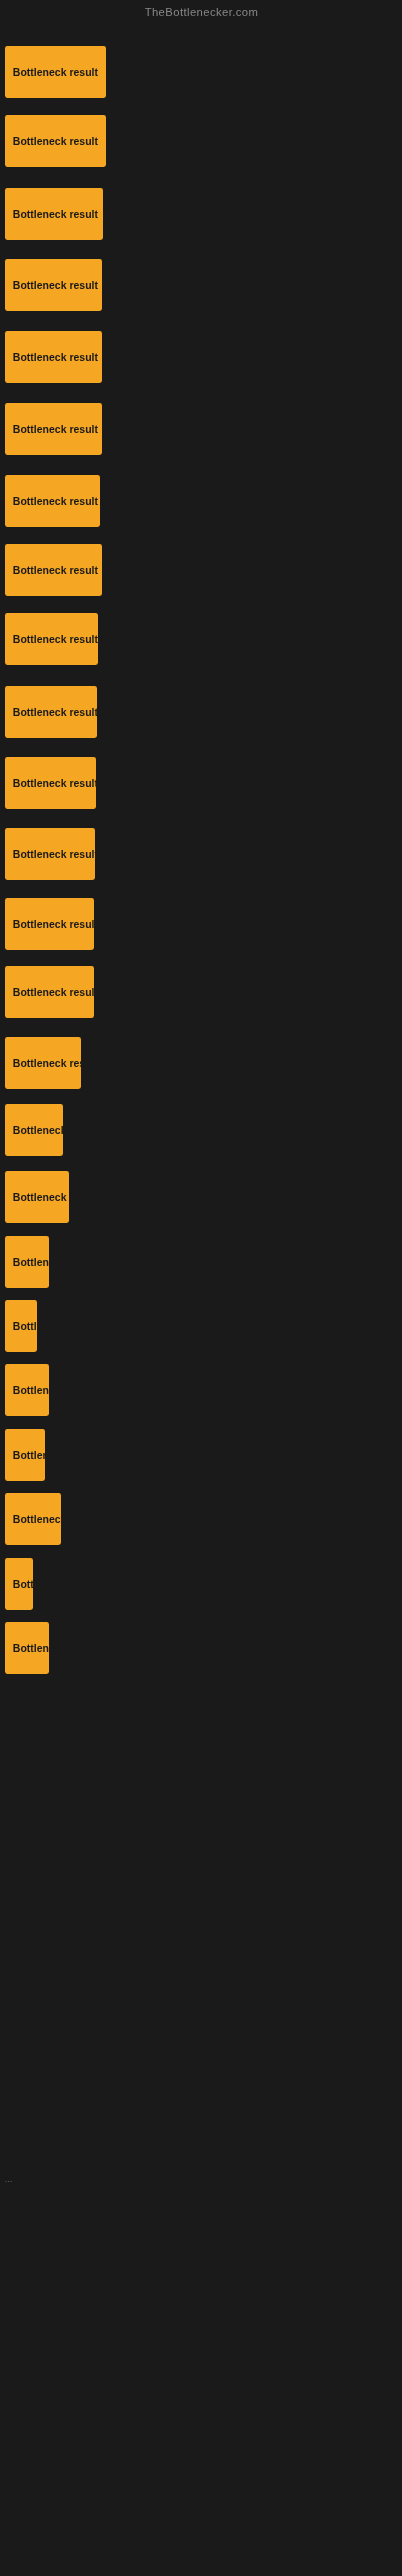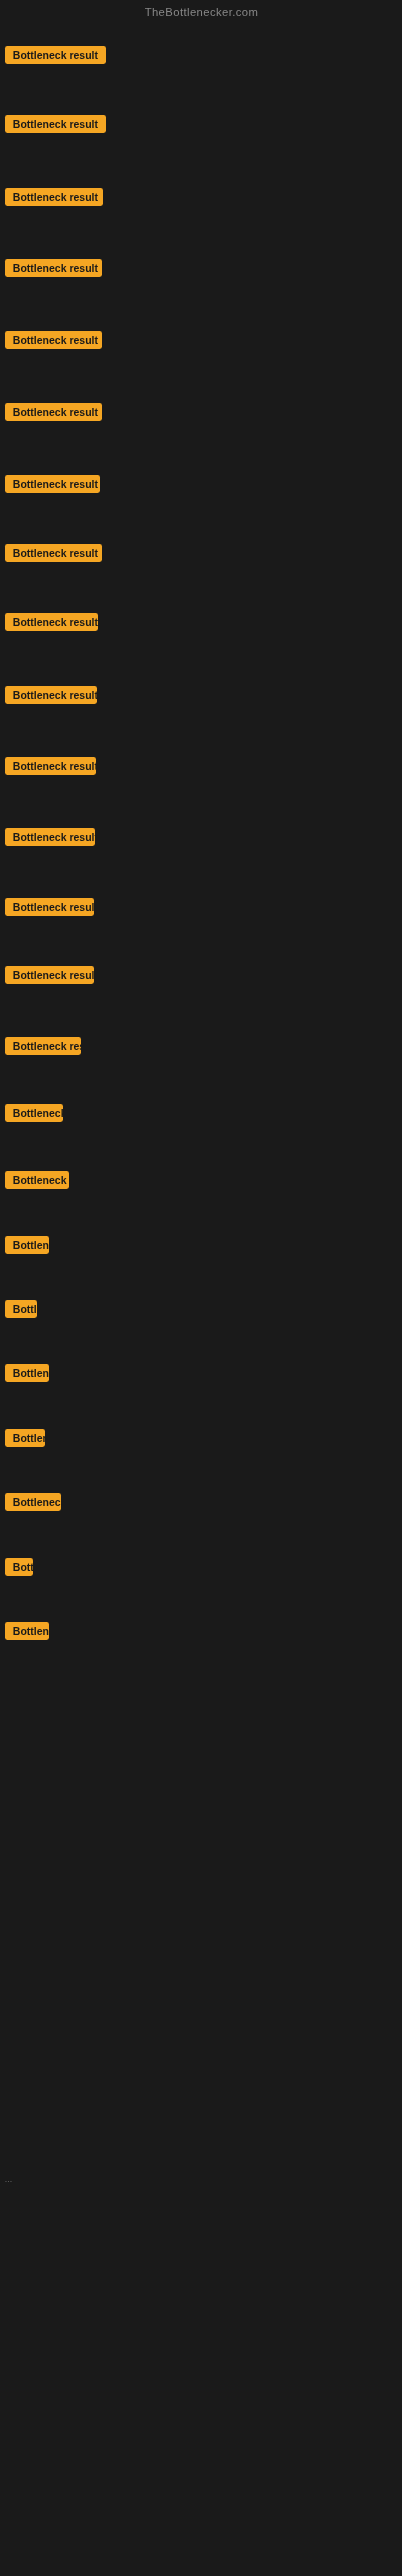--- a/index.html
+++ b/index.html
@@ -20,21 +20,21 @@
       color: #888;
       font-size: 11.3px;
       letter-spacing: 0.4px;
     }
     .bottleneck-badge {
       display: inline-block;
       background-color: #f5a623;
       color: #1a1a1a;
       font-size: 10.5px;
       font-weight: 600;
-      padding: 3px 8px;
+      padding: 20px 8px;
       border-radius: 2.4px;
       white-space: nowrap;
       overflow: hidden;
     }
   </style>
 </head>
 <body>
 
 <div style="position: relative; width: 403px; min-height: 2576px; background: #1a1a1a;">
   <div class="site-header">

